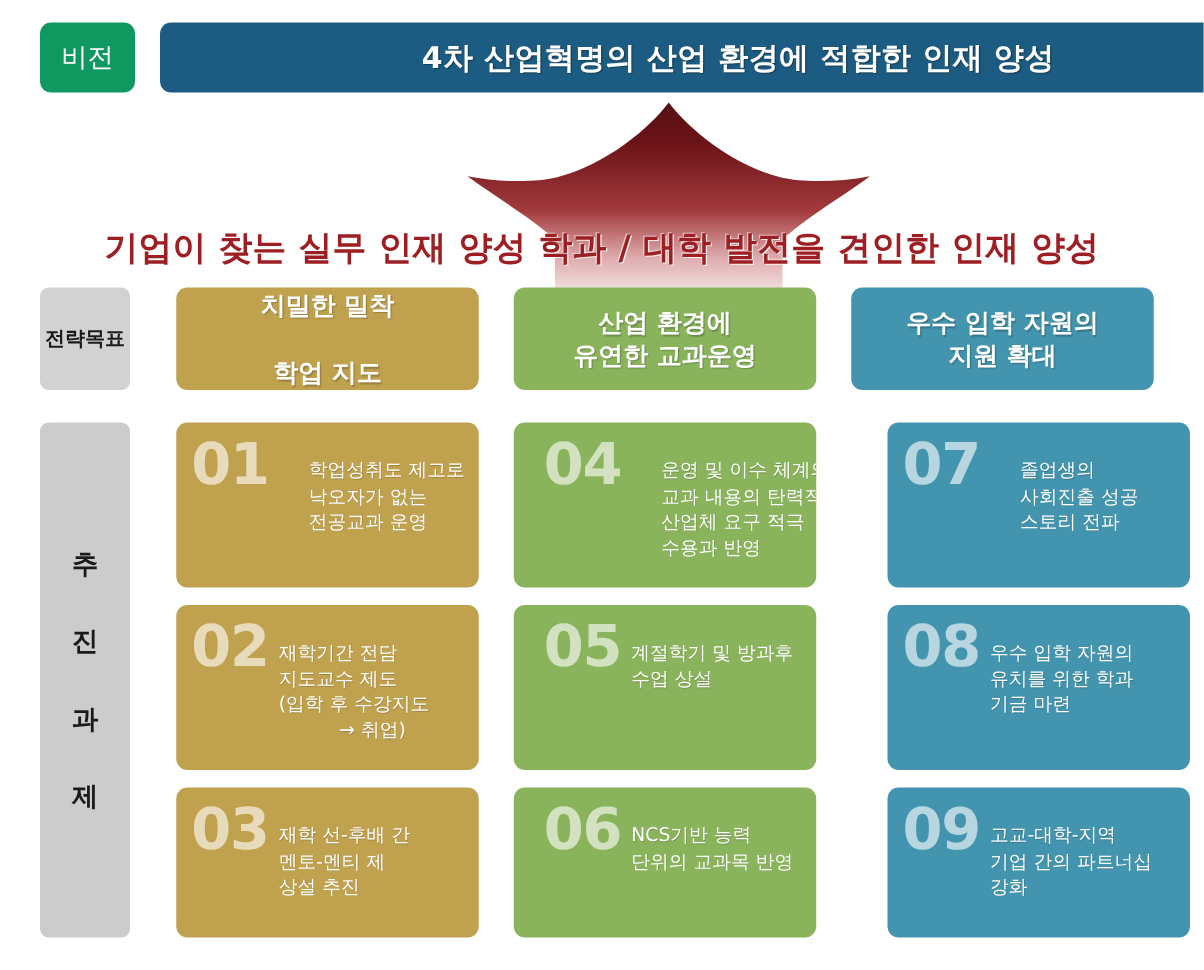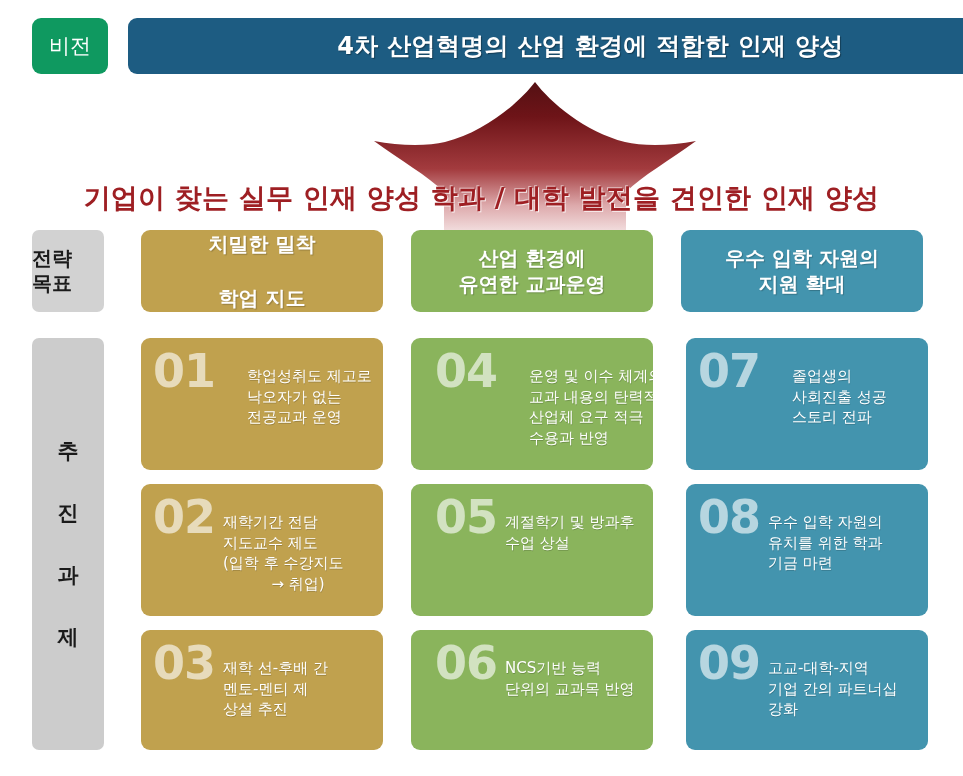--- a/index.html
+++ b/index.html
@@ -89,25 +89,25 @@
   
   #goal-label {
     position: absolute;
     left: 32px;
     top: 230px;
     width: 72px;
     height: 82px;
     background: #d2d2d2;
     border-radius: 7px;
     color: #1a1a1a;
-    font-size: 20px;
-    font-weight: bold;
-    display: flex;
-    flex-direction: column;
-    align-items: flex-start;
+    font-size: 16px;
+    font-weight: bold;
+    display: flex;
+    flex-direction: row;
+    align-items: center;
     justify-content: center;
     line-height: 1.25;
   }
   #task-label {
     position: absolute;
     left: 32px;
     top: 338px;
     width: 72px;
     height: 412px;
     background: #cccccc;
@@ -181,21 +181,21 @@
   .task-text div { white-space: nowrap; }
   .task-text div.center { text-align: center; }
 
   
   .row-0 { top: 338px; height: 132px; gap: 24px; }
   .row-1 { top: 484px; height: 132px; }
   .row-2 { top: 630px; height: 120px; }
 
   .col-0 { left: 141px; }
   .col-1 { left: 411px; padding-left: 24px; }
-  .col-2 { left: 686px; }
+  .col-2 { left: 710px; }
 </style>
 </head>
 <body>
 
 <div id="canvas">
 
   <div id="vision-row">
     <div id="vision-badge">비전</div>
     <div id="vision-title">4차 산업혁명의 산업 환경에 적합한 인재 양성</div>
   </div>

